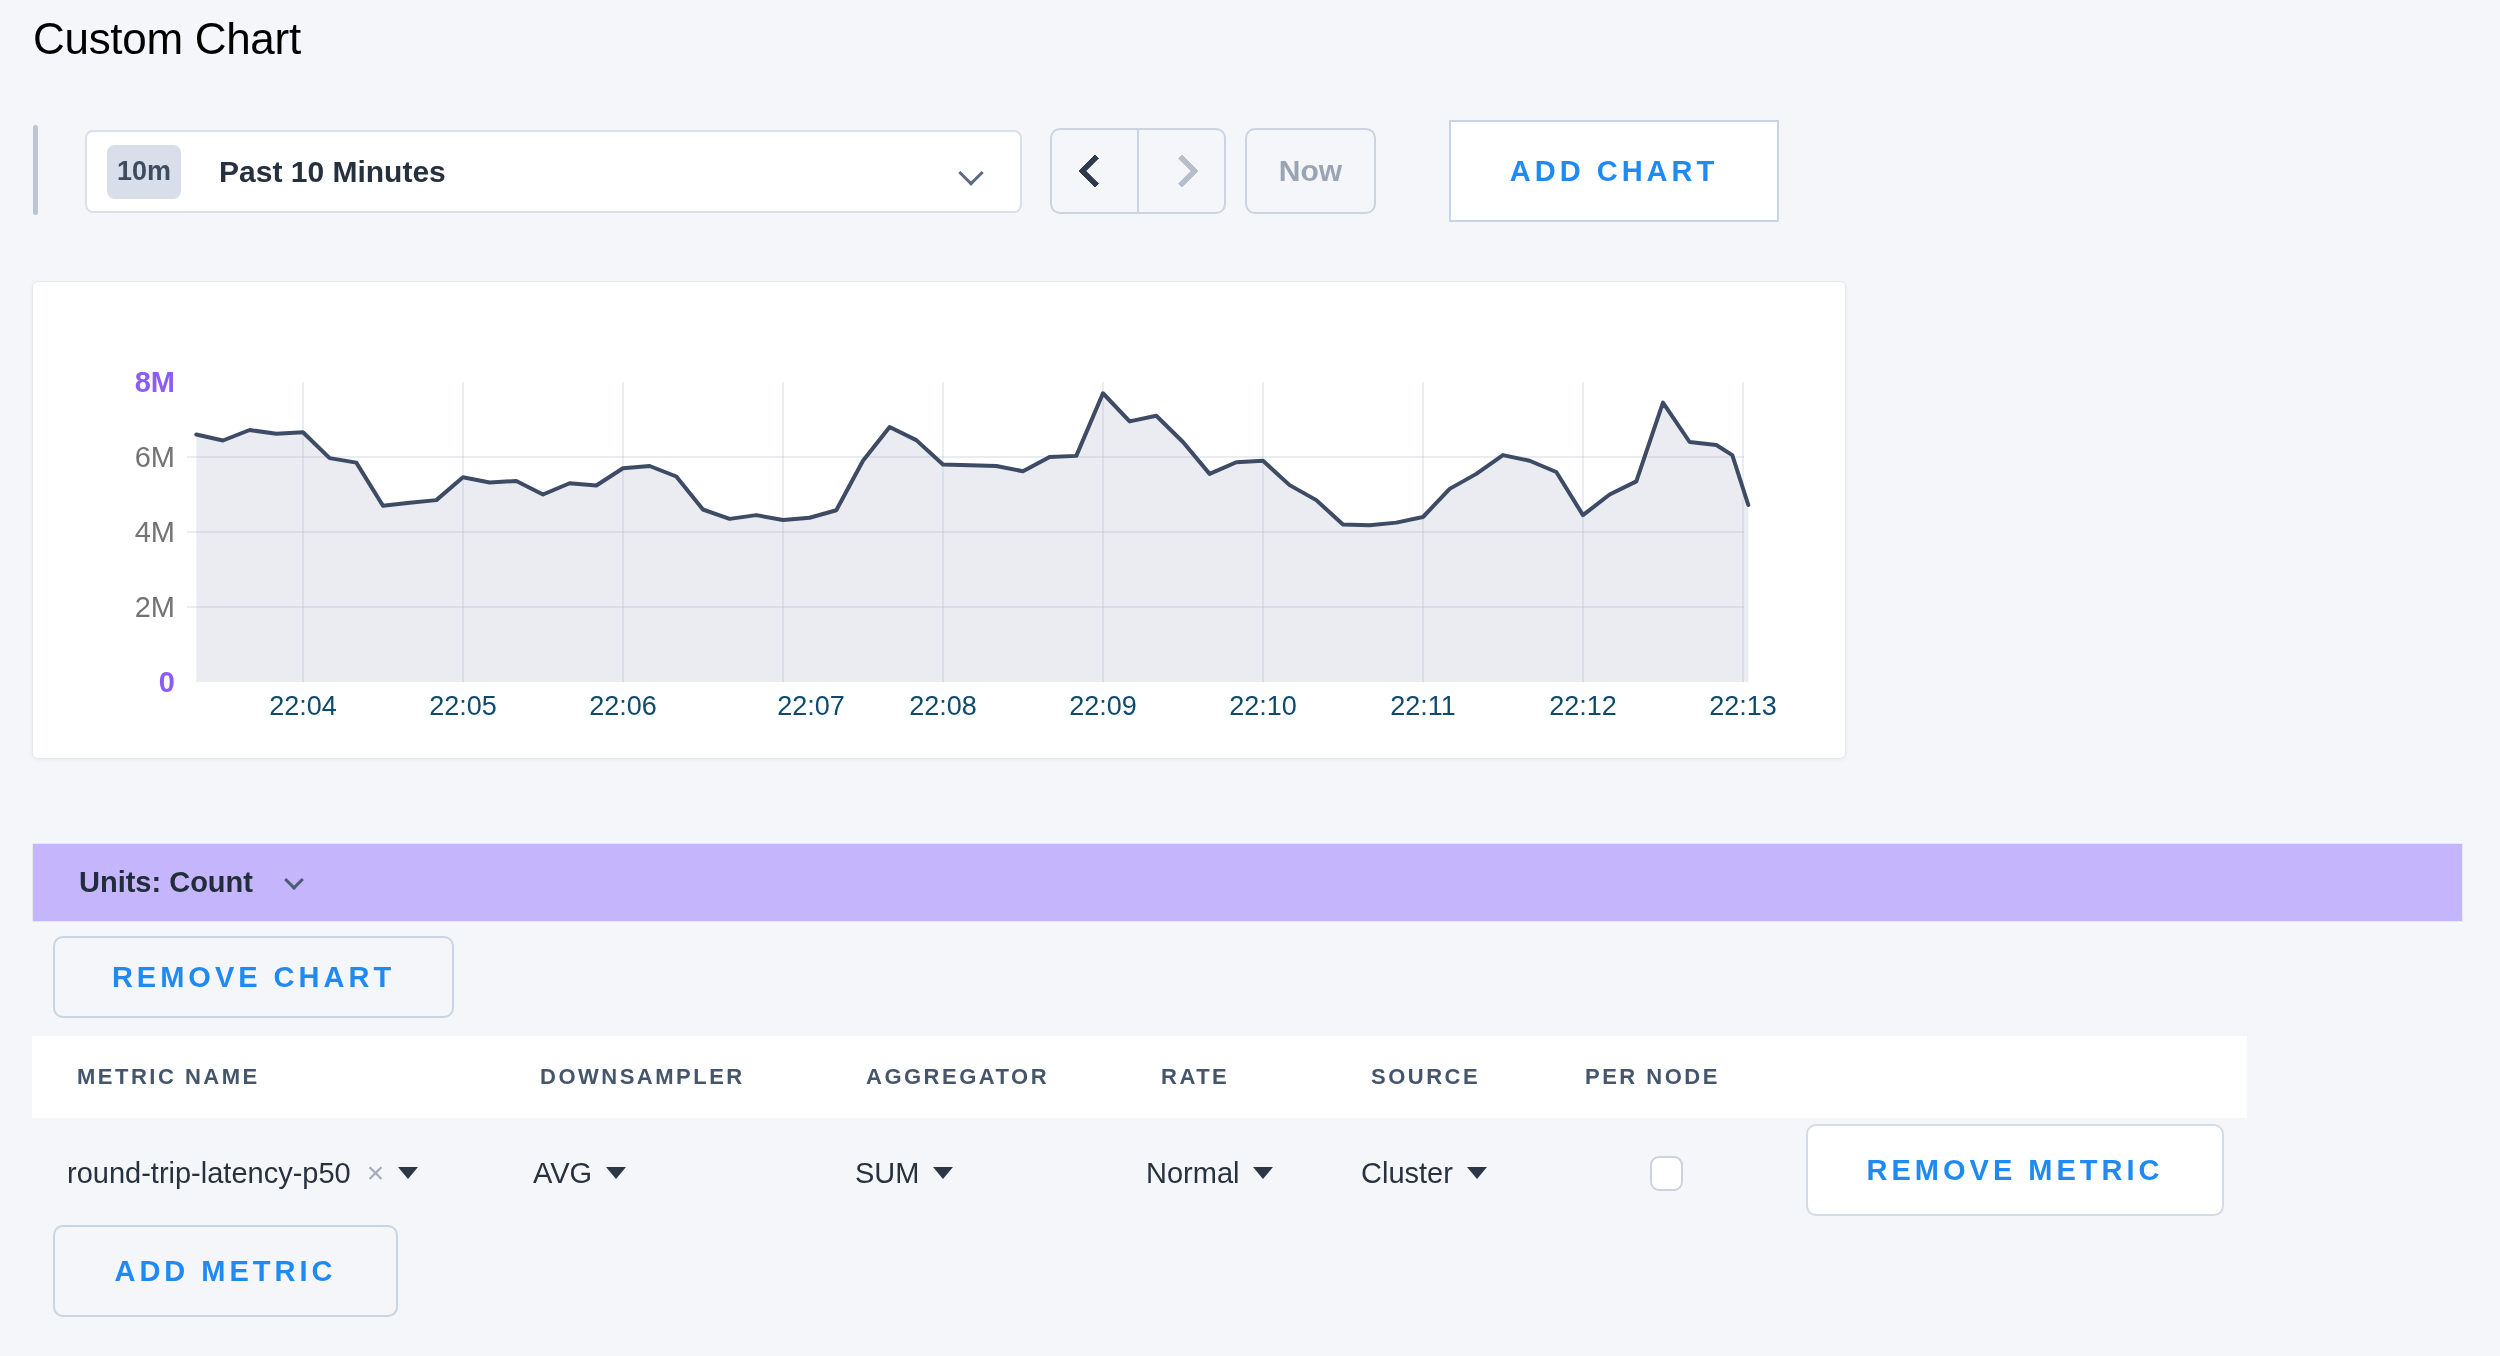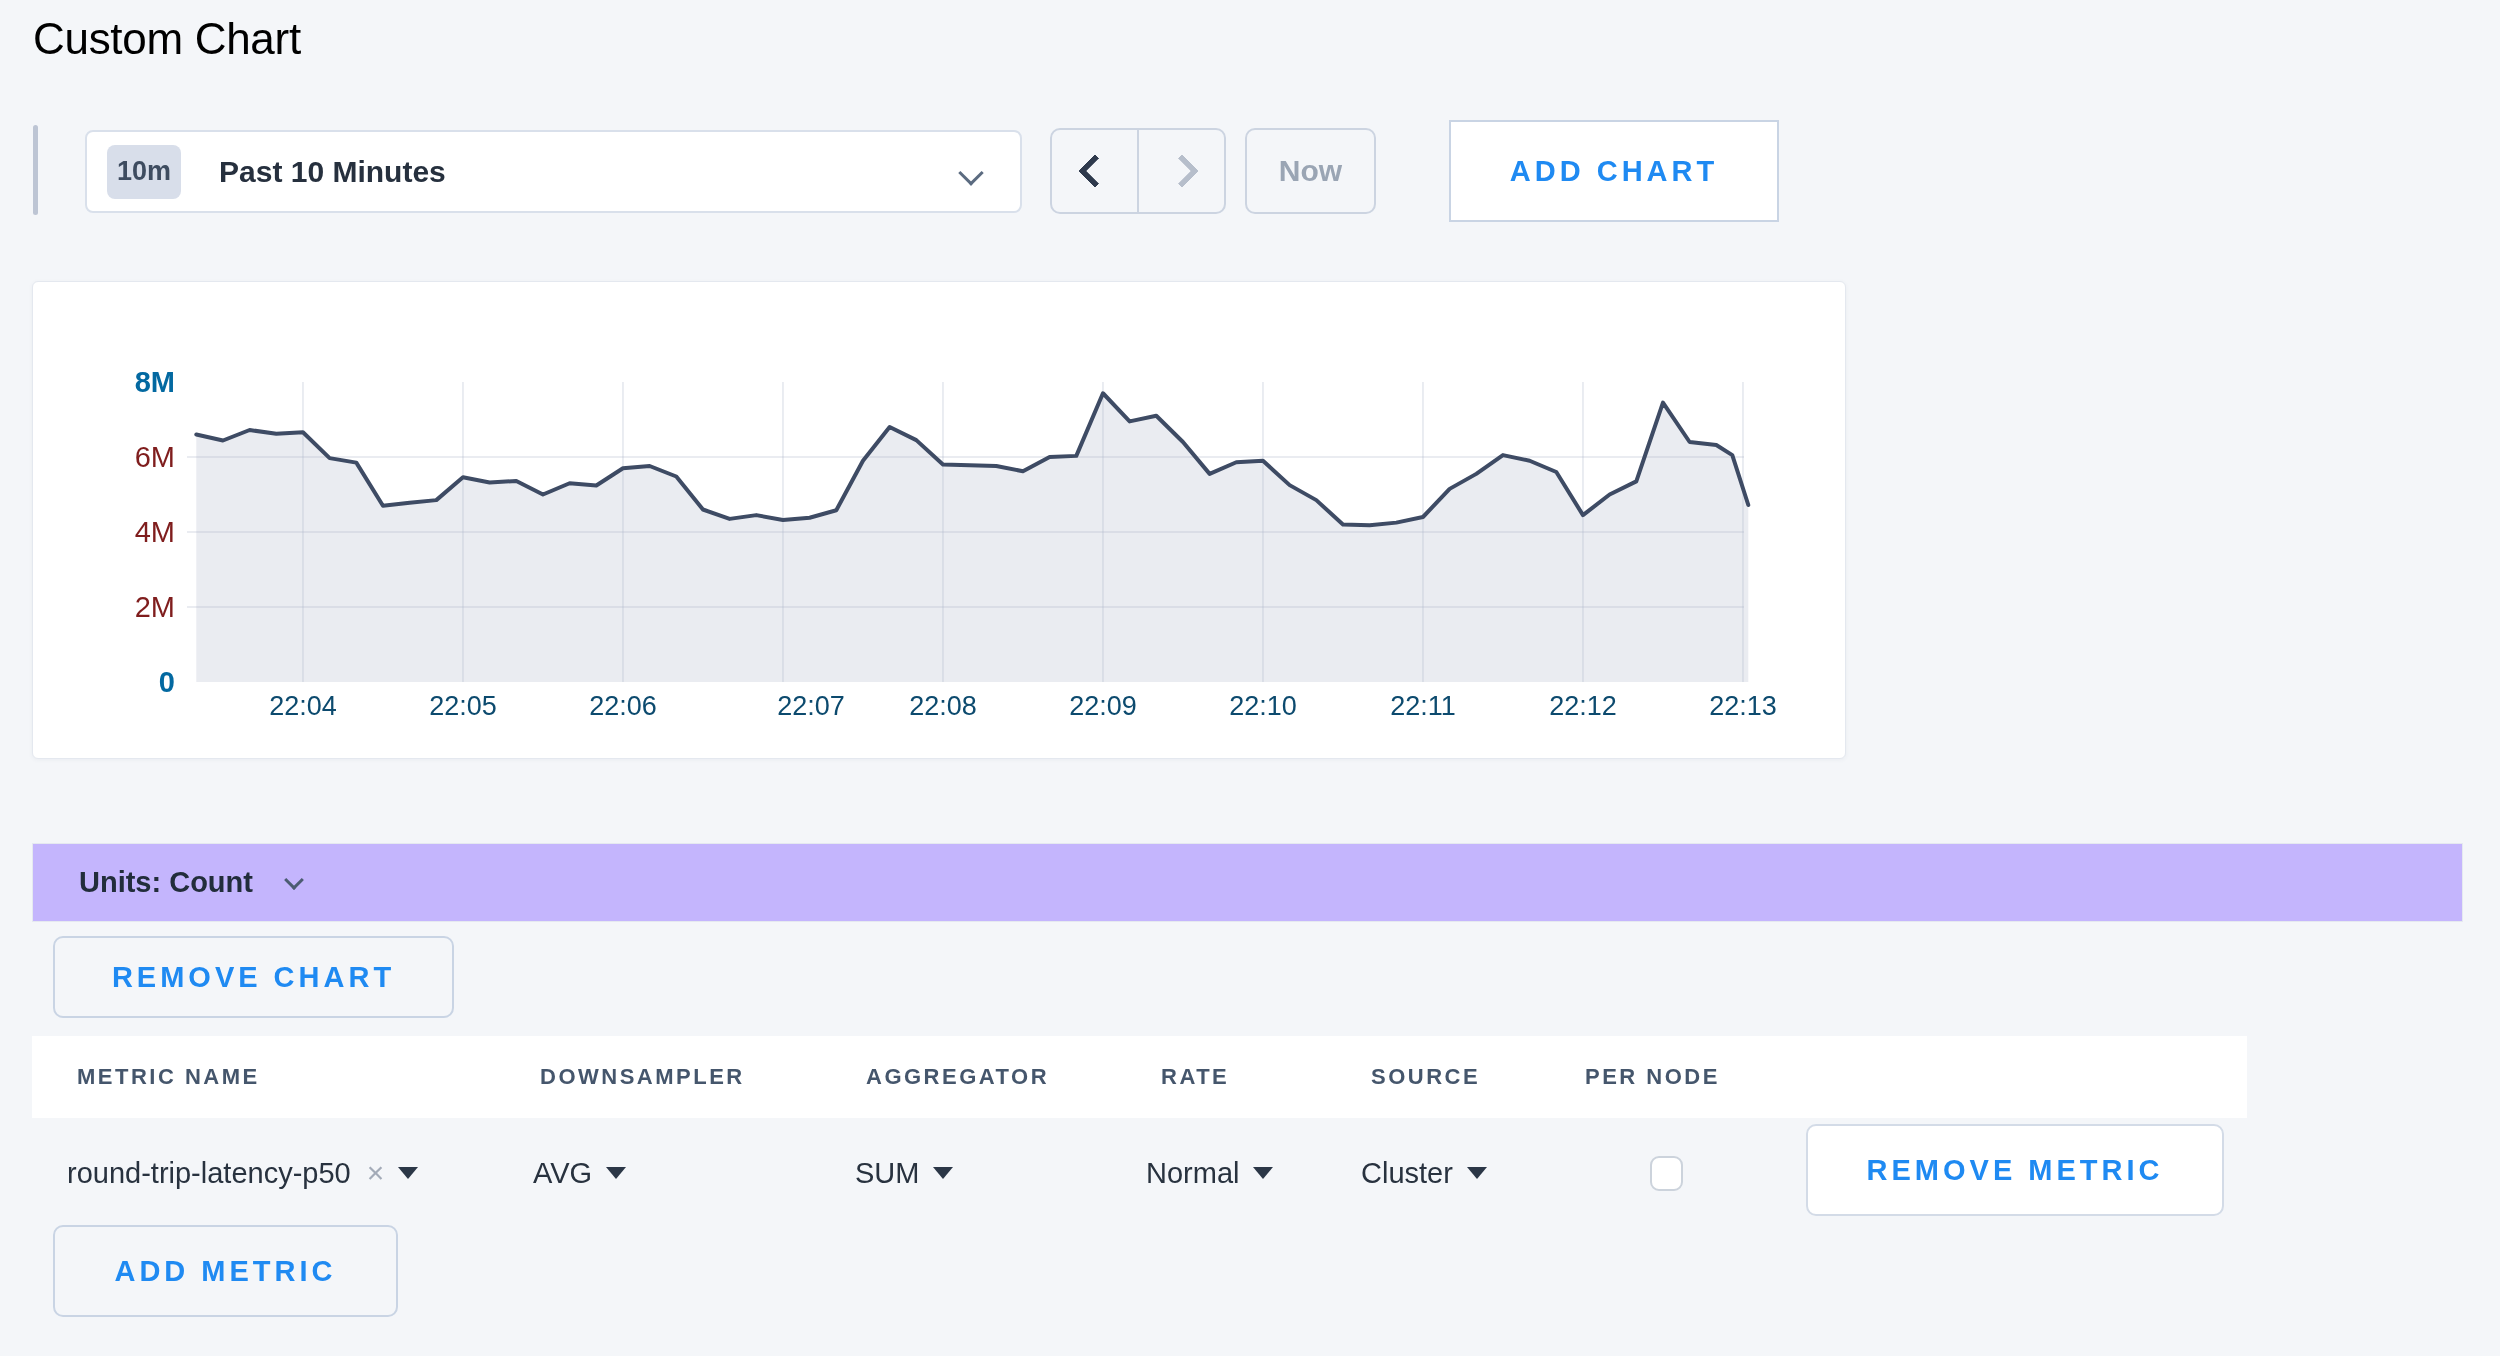--- a/index.html
+++ b/index.html
@@ -63,23 +63,23 @@
 
   
   .chart-card {
     left:32px; top:281px; width:1814px; height:478px; background:#fff;
     border:1px solid #e4e8ef; border-radius:6px;
     box-shadow:0 1px 4px rgba(70,90,120,0.06);
   }
   .chart-card svg { position:absolute; left:0; top:0; }
   .ytick {
     position:absolute; left:50px; width:92px; height:32px; line-height:32px;
-    text-align:right; font-size:29px; color:#7f1d1d;
-  }
-  .ytick.em { color:#0369a1; font-weight:700; }
+    text-align:right; font-size:29px; color:#737373;
+  }
+  .ytick.em { color:#8b5cf6; font-weight:700; }
   .xtick {
     position:absolute; top:408px; width:140px; height:32px; line-height:32px;
     text-align:center; font-size:27px; color:#0c4a6e;
   }
 
   
   .units-bar {
     left:32px; top:843px; width:2431px; height:79px; background:#c4b5fd;
     border:1px solid #e5e9f0; display:flex; align-items:center; cursor:pointer;
   }

